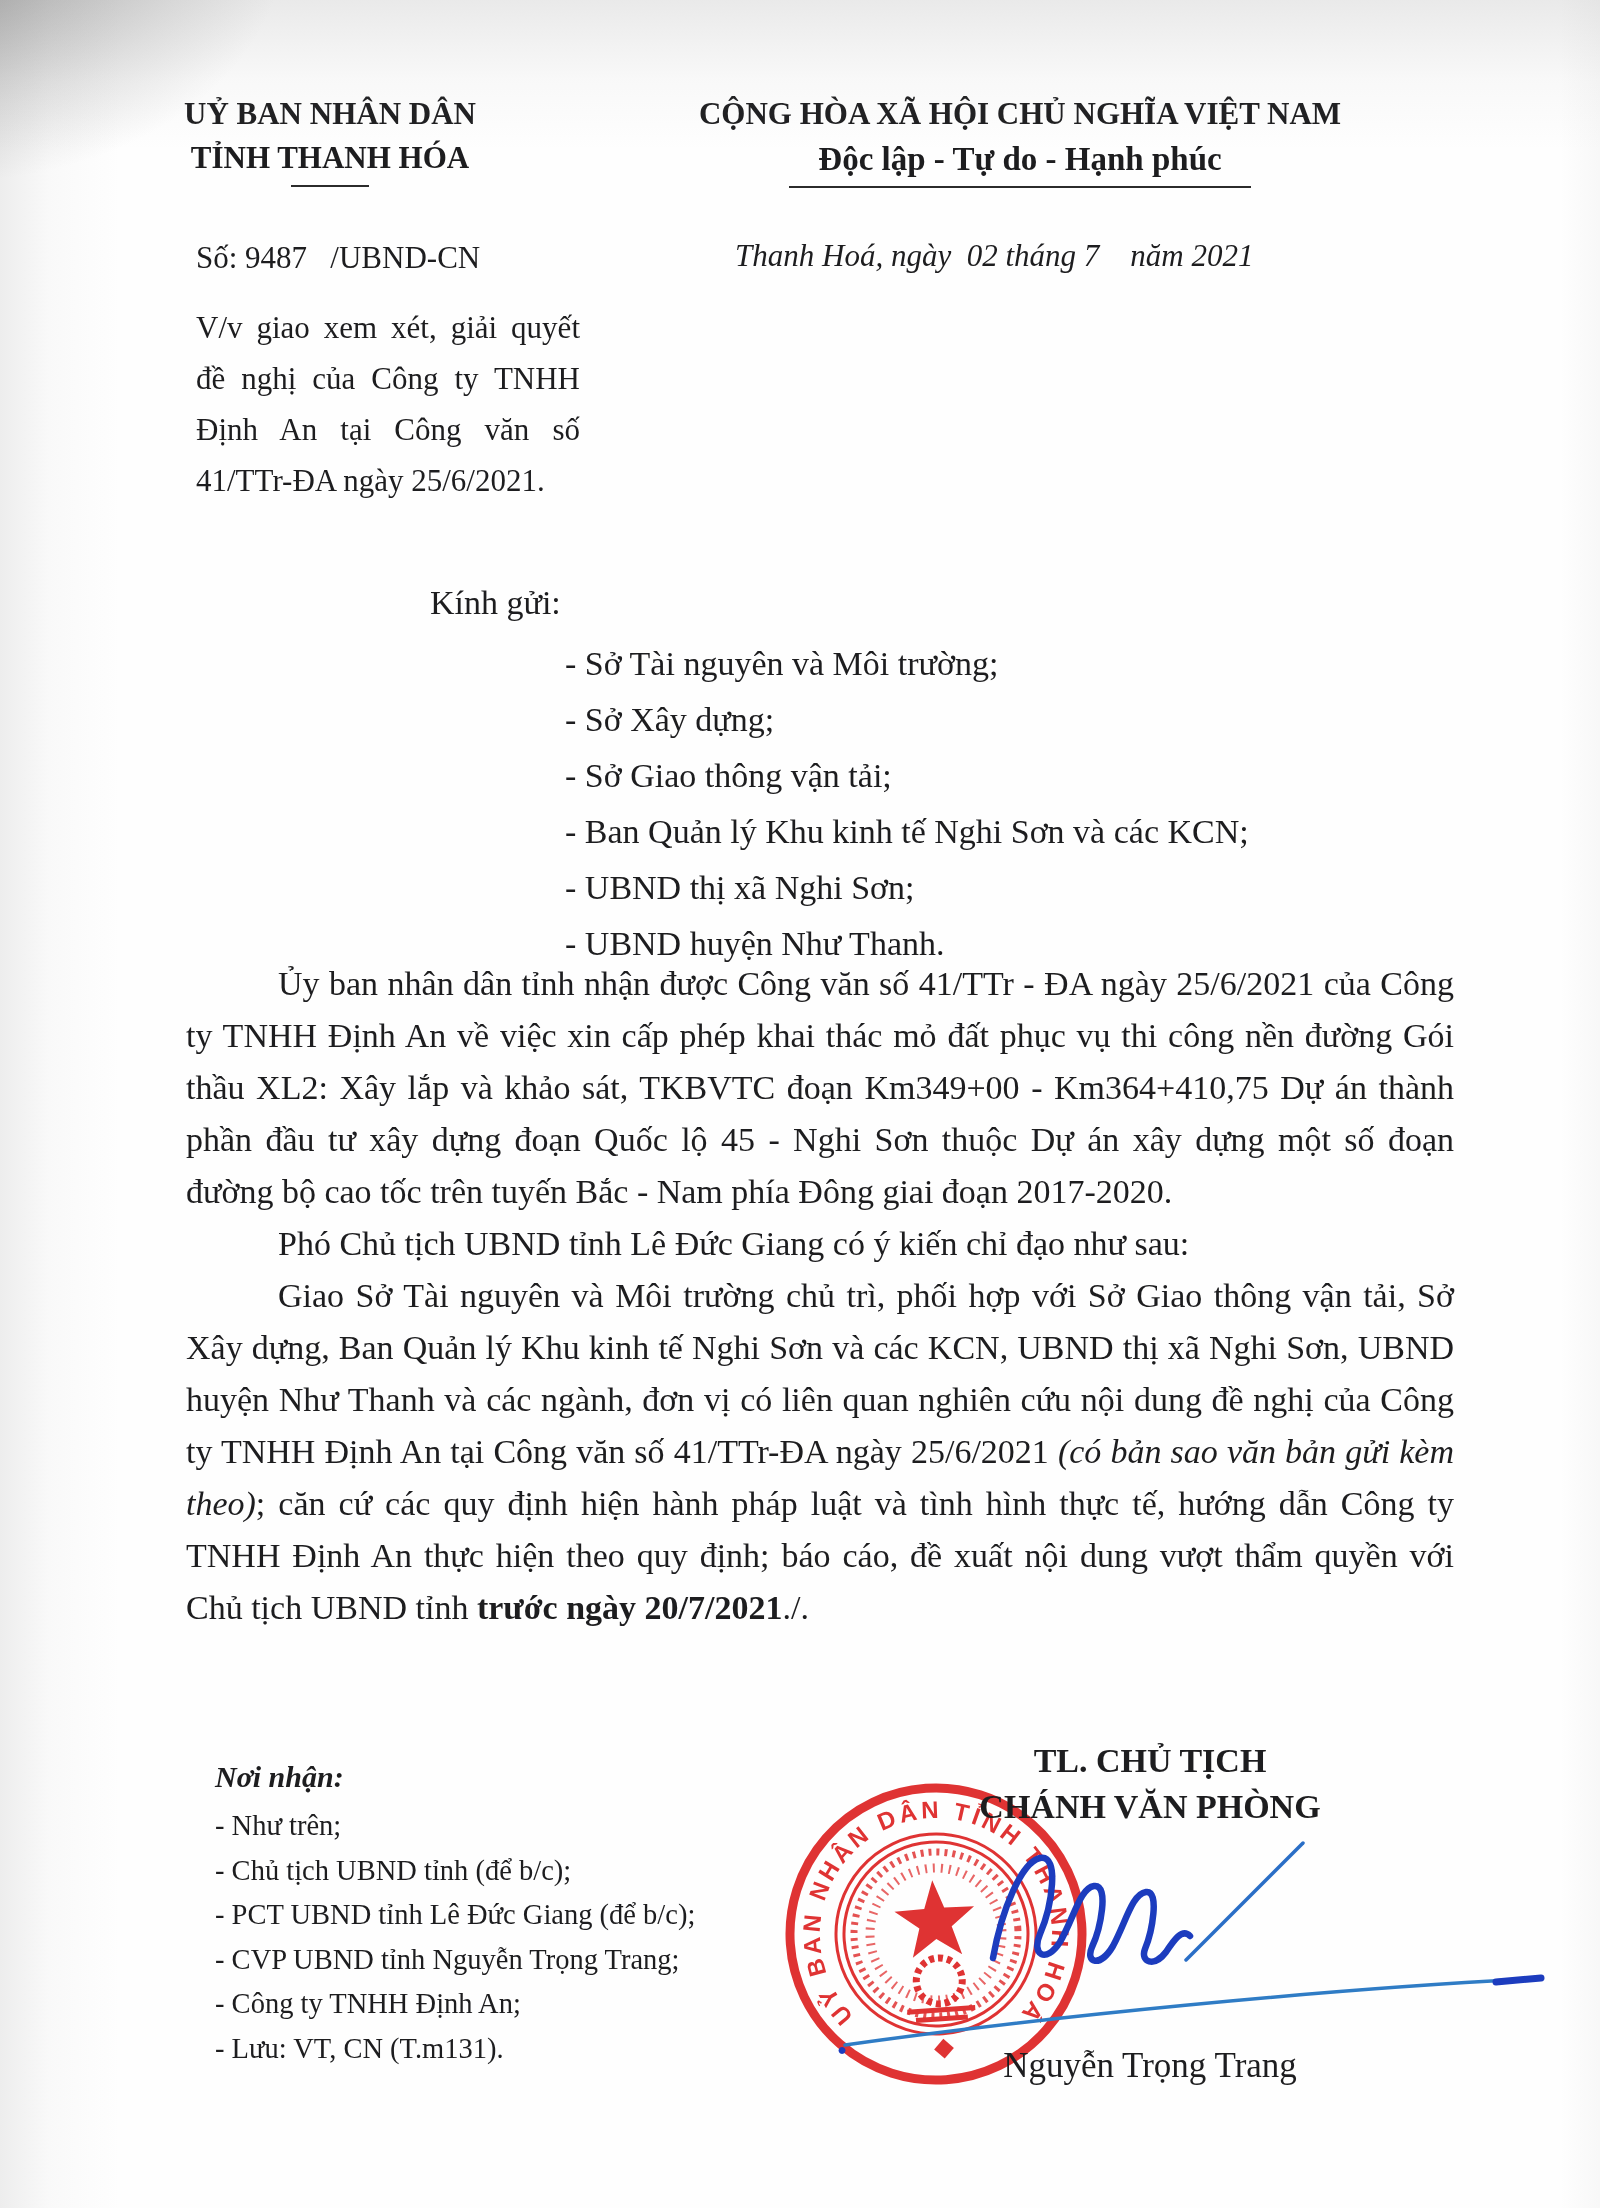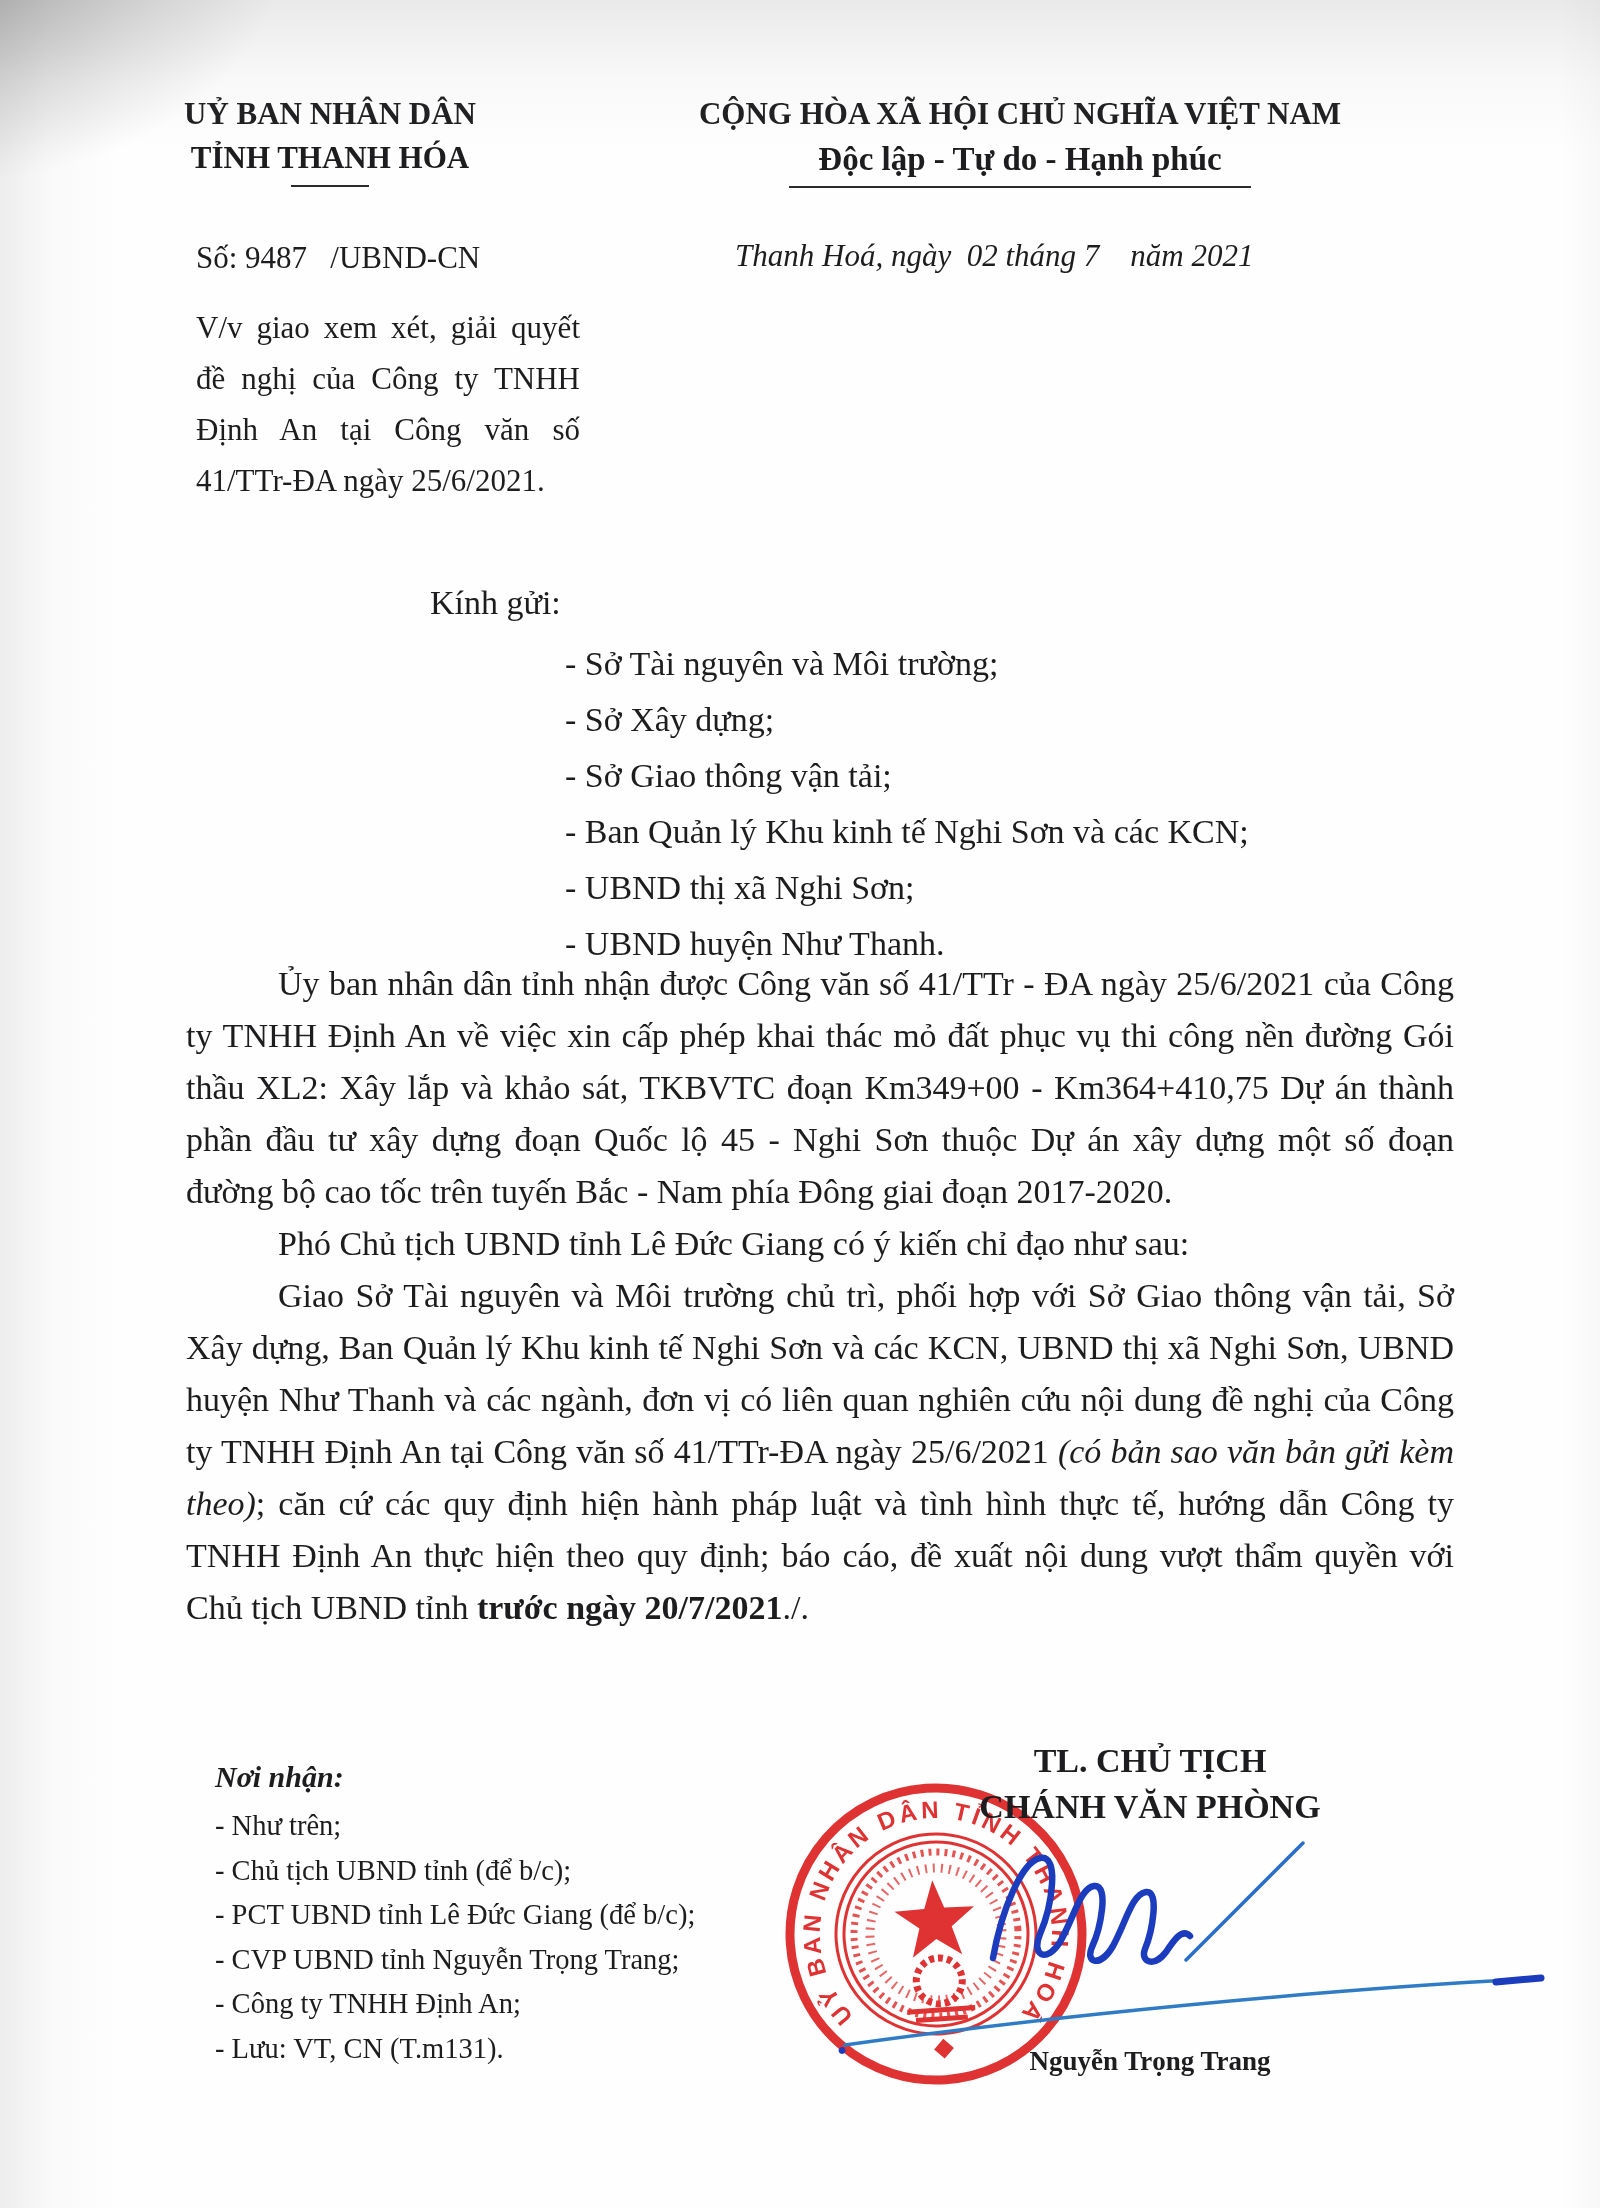--- a/index.html
+++ b/index.html
@@ -44,21 +44,21 @@
   .body-text{left:186px;top:958px;width:1268px;font-size:34px;line-height:52px;text-align:justify;text-justify:inter-word;}
   .body-text p{margin:0;text-indent:92px;}
 
   .noi-nhan{left:215px;top:1760px;width:620px;}
   .noi-nhan .label{font-size:30px;font-weight:bold;font-style:italic;margin-bottom:10px;}
   .noi-nhan ul{list-style:none;margin:0;padding:0;font-size:28.5px;line-height:44.5px;}
 
   .sign-block{left:930px;top:1738px;width:440px;text-align:center;z-index:3;}
   .sign-block .t1{font-size:34px;font-weight:bold;line-height:46px;}
   .sign-block .t2{font-size:34px;font-weight:bold;line-height:46px;}
-  .signer-name{left:930px;top:2046px;width:440px;text-align:center;font-size:27px;font-weight:bold;z-index:6;}
+  .signer-name{left:930px;top:2046px;width:440px;text-align:center;font-size:35px;font-weight:normal;z-index:6;}
 
   .stamp-svg{left:776px;top:1774px;width:320px;height:320px;opacity:.92;z-index:2;}
   .sig-svg{left:0;top:0;width:1600px;height:2208px;pointer-events:none;z-index:4;}
 </style>
 </head>
 <body>
 
 <div class="page">
 
   <div class="scan-shade"></div>

